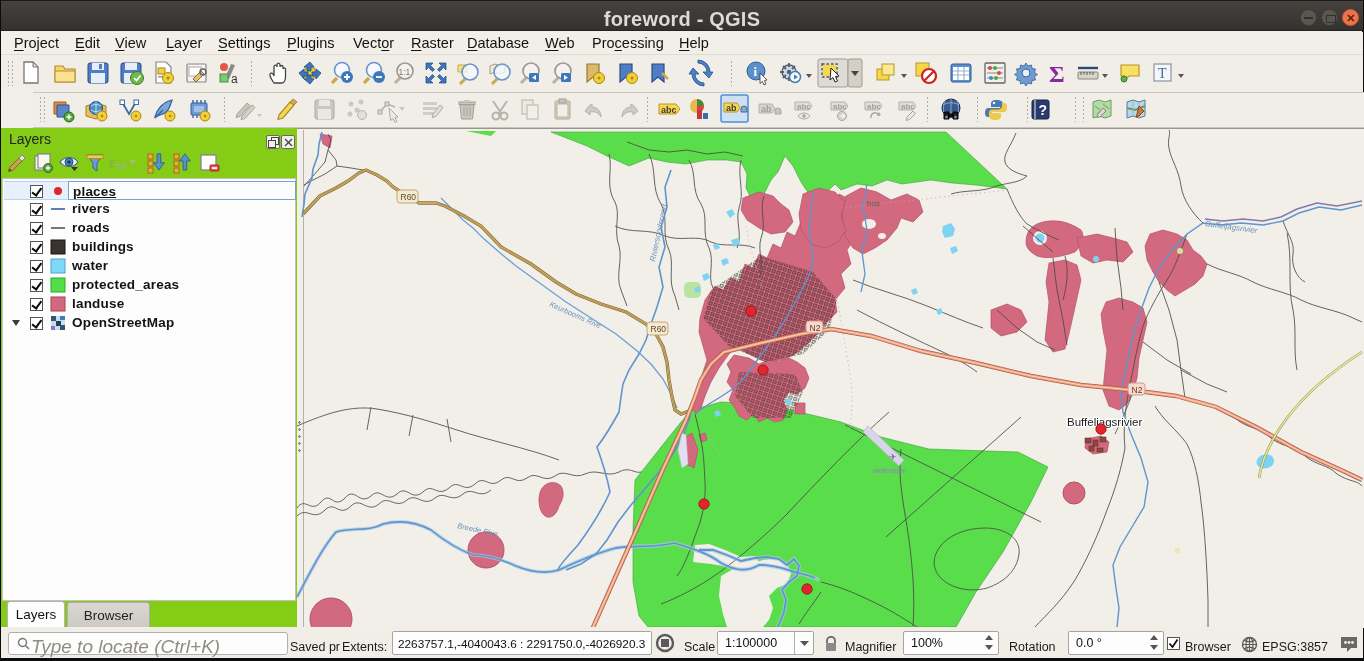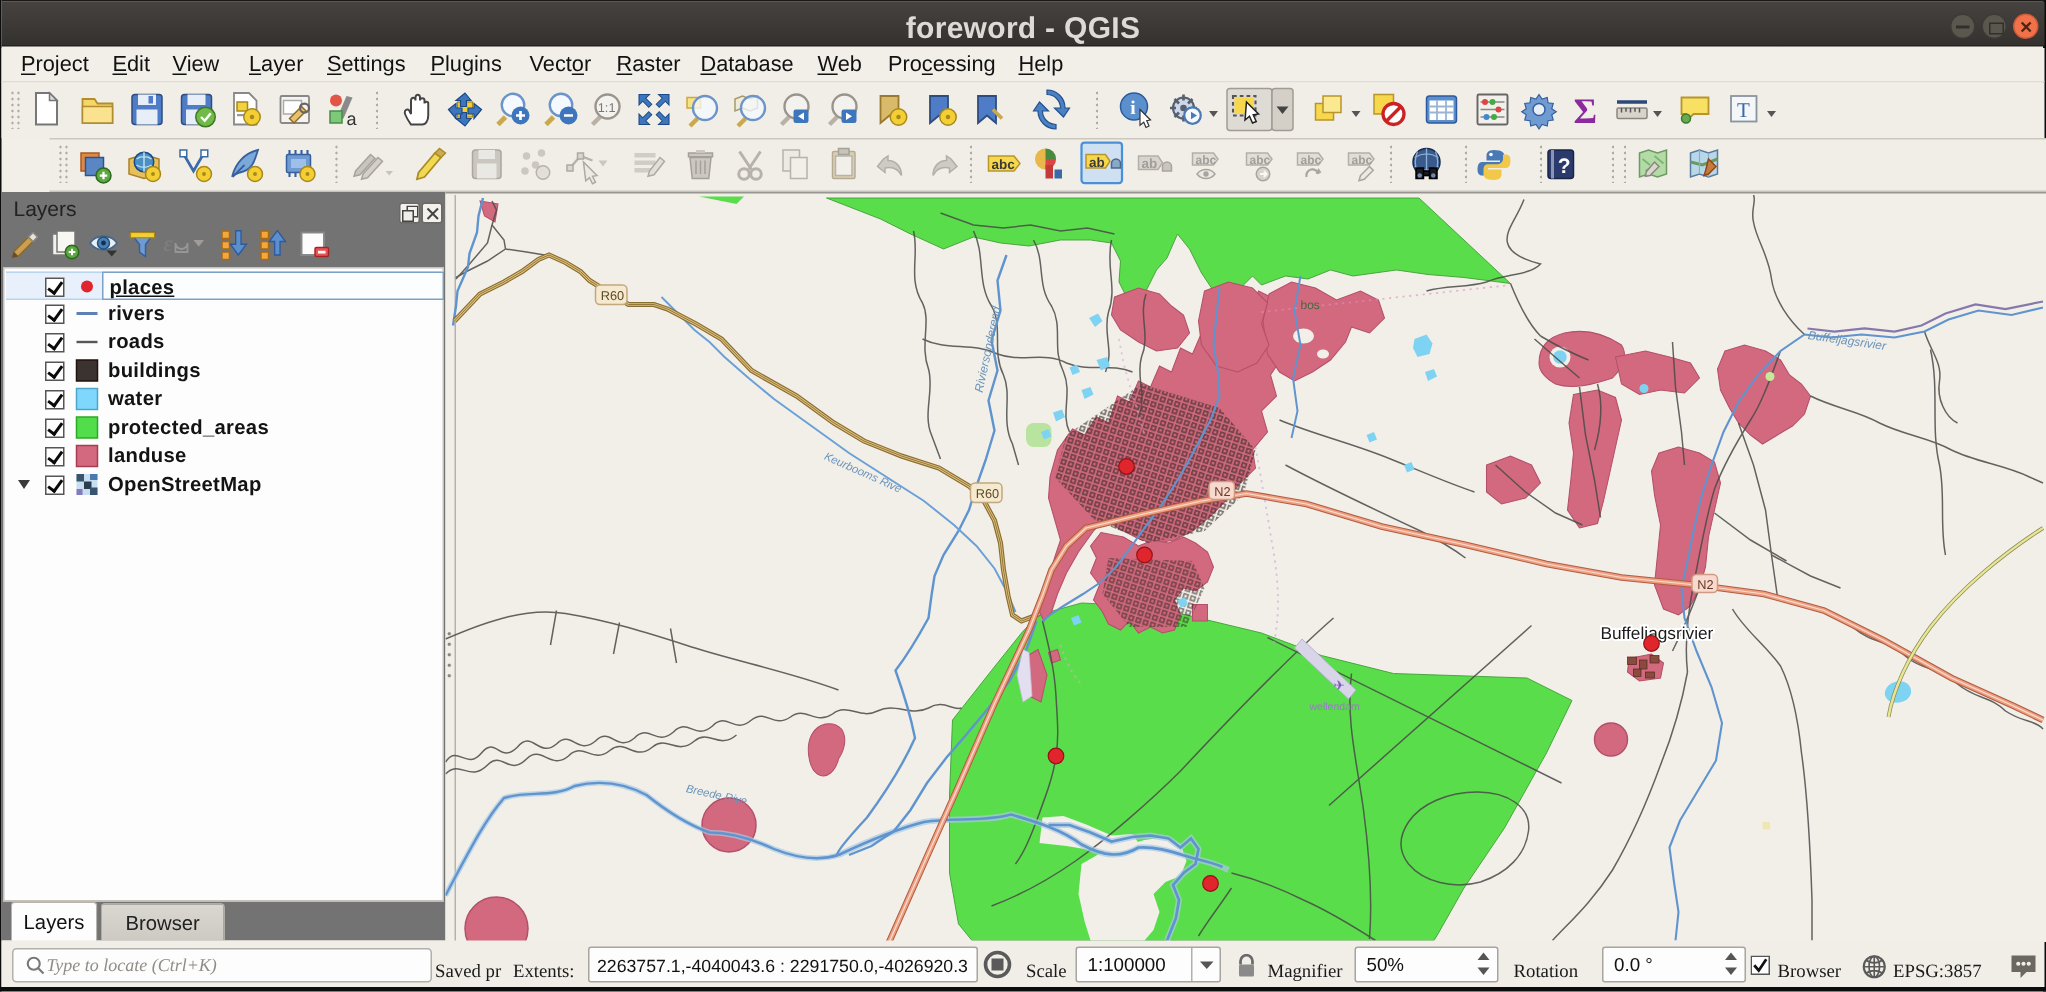--- a/index.html
+++ b/index.html
@@ -10,42 +10,42 @@
 #bmax{left:1320px;background:#5a574f;border:1px solid #3e3b36;}
 #bclose{left:1341px;background:#f0714a;border:1px solid #c85a38;}
 #bmin:after{content:"";position:absolute;left:3px;top:7px;width:9px;height:1.6px;background:#32302c;}
 #bmax:after{content:"";position:absolute;left:3.5px;top:4.5px;width:8px;height:6px;border:1.6px solid #32302c;}
 #bclose:after{content:"✕";position:absolute;left:3.2px;top:1.5px;font-size:11px;color:#4f2511;font-weight:bold;}
 #menubar{position:absolute;left:0;top:32px;width:1362px;height:23px;background:#f2efe9;font-size:14.5px;color:#111;border-bottom:1px solid #e0dcd5;}
 #menubar span{position:absolute;top:3px;}
 #menubar u{text-decoration-thickness:1.2px;text-underline-offset:2px;}
 #tb1{position:absolute;left:0;top:55px;width:1362px;height:37px;background:#f1eee8;}
 #tb2{position:absolute;left:0;top:92px;width:1362px;height:36px;background:#f1eee8;border-bottom:1px solid #c8c4bd;border-top:1px solid #cbc7c0;margin-left:32px;}
-#panel{position:absolute;left:0;top:128px;width:296px;height:499px;background:#737373;}
+#panel{position:absolute;left:0;top:128px;width:296px;height:499px;background:#84cc16;}
 #ptitle{position:absolute;left:8px;top:3px;font-size:14px;color:#222;}
 #plist{position:absolute;left:1px;top:50px;width:294px;height:423px;background:#fdfdfd;border:1px solid #c6c2bb;}
 #tabs{position:absolute;left:0;top:473px;width:296px;height:29px;}
 #statusbar{position:absolute;left:0;top:627px;width:1362px;height:31px;background:#f1eee8;font-size:12.5px;color:#1a1a1a;}
 #maparea{position:absolute;left:296px;top:128px;width:1068px;height:499px;background:#f2efe9;border-top:1px solid #989691;}
 .grip{position:absolute;top:5px;width:2px;height:26px;background-image:radial-gradient(circle,#b0aca4 0.9px,transparent 1.1px);background-size:3px 4px;}
 .dockbtn{position:absolute;width:14px;height:14px;border:1px solid #6b6965;border-radius:2px;background:#f4f1ec;}
 .dockbtn svg{position:absolute;left:1px;top:1px;}
 .lrow{position:absolute;left:1px;width:291px;height:19px;font-size:13.5px;color:#131313;}
 .lrow b{position:absolute;left:68px;top:1px;letter-spacing:0.2px;}
 .cb{position:absolute;left:26px;top:2.5px;width:13px;height:13px;background:#fff;border:1.2px solid #555;}
 .cb:after{content:"";position:absolute;left:2.5px;top:0.5px;width:4px;height:7.5px;border-right:2px solid #0a0a0a;border-bottom:2px solid #0a0a0a;transform:rotate(36deg);}
 .sym{position:absolute;left:46px;top:1px;}
 .exp{position:absolute;left:8px;top:6px;width:0;height:0;border-left:4.5px solid transparent;border-right:4.5px solid transparent;border-top:6px solid #3a3a3a;}
 .edit{position:absolute;left:64px;top:-1px;width:228px;height:19px;background:#fbfdfe;border:1px solid #7aa2c8;}
 .edit b{position:absolute;left:4px;top:2px;}
 #tab1{position:absolute;left:6px;top:0;width:58px;height:27px;background:#fdfdfd;border:1px solid #b6b2ac;border-bottom:none;border-radius:3px 3px 0 0;text-align:center;font-size:13.5px;padding-top:5px;color:#111;}
 #tab2{position:absolute;left:66px;top:1px;width:83px;height:25px;background:linear-gradient(#dad6d0,#cdc9c3);border:1px solid #b0aca6;border-bottom:none;border-radius:3px 3px 0 0;text-align:center;font-size:13.5px;padding-top:5px;color:#222;}
 #locate{position:absolute;left:7px;top:5px;width:280px;height:23px;background:#fdfdfd;border:1px solid #b3afaa;border-radius:3px;}
-#locate i{position:absolute;left:22px;top:3px;color:#908d88;font-size:12px;font-family:Liberation Serif, serif;}
-.slabel{position:absolute;top:13px;color:#1a1a1a;font-family:Liberation Serif, serif;}
+#locate i{position:absolute;left:22px;top:3px;color:#908d88;font-size:19px;}
+.slabel{position:absolute;top:13px;color:#1a1a1a;}
 .sbox{position:absolute;top:4px;height:24px;background:#fdfdfd;border:1px solid #a8a49e;border-radius:2px;font-size:12.5px;color:#111;}
 .rcheck{position:absolute;left:1166px;top:10px;}
 </style></head><body>
 <div id="win">
   <div id="titlebar">
     <div id="title">foreword - QGIS</div>
     <div class="wbtn" id="bmin"></div>
       <div class="wbtn" id="bmax"></div>
       <div class="wbtn" id="bclose"></div>
   </div>
@@ -846,21 +846,21 @@
       <div style="position:absolute;right:0;top:0;width:19px;height:100%;border-left:1px solid #b3afaa"><svg width="19" height="22">
             <path d="M5,9 l9,0 -4.5,5 z" fill="#555"></path>
           </svg></div>
     </div>
     <svg width="14" height="16" style="position:absolute;left:823px;top:9px">
         <path d="M3,7 v-2.2 a4,4 0 0 1 8,0 V7" fill="none" stroke="#6a6a6a" stroke-width="1.8"></path>
         <rect x="2" y="7" width="10" height="8" rx="1" fill="#8a8a8a"></rect>
       </svg>
     <span class="slabel" style="left:844px">Magnifier</span>
     <div class="sbox" style="left:902px;width:96px">
-        <span style="position:absolute;left:7px;top:4px">50%</span>
+        <span style="position:absolute;left:7px;top:4px">100%</span>
       <svg width="14" height="22" style="position:absolute;right:2px;top:0">
           <path d="M3,8 l8,0 -4,-5 z" fill="#555"></path>
           <path d="M3,13 l8,0 -4,5 z" fill="#555"></path>
         </svg>
     </div>
     <span class="slabel" style="left:1008px">Rotation</span>
     <div class="sbox" style="left:1067px;width:96px">
         <span style="position:absolute;left:7px;top:4px">0.0 °</span>
       <svg width="14" height="22" style="position:absolute;right:2px;top:0">
           <path d="M3,8 l8,0 -4,-5 z" fill="#555"></path>

